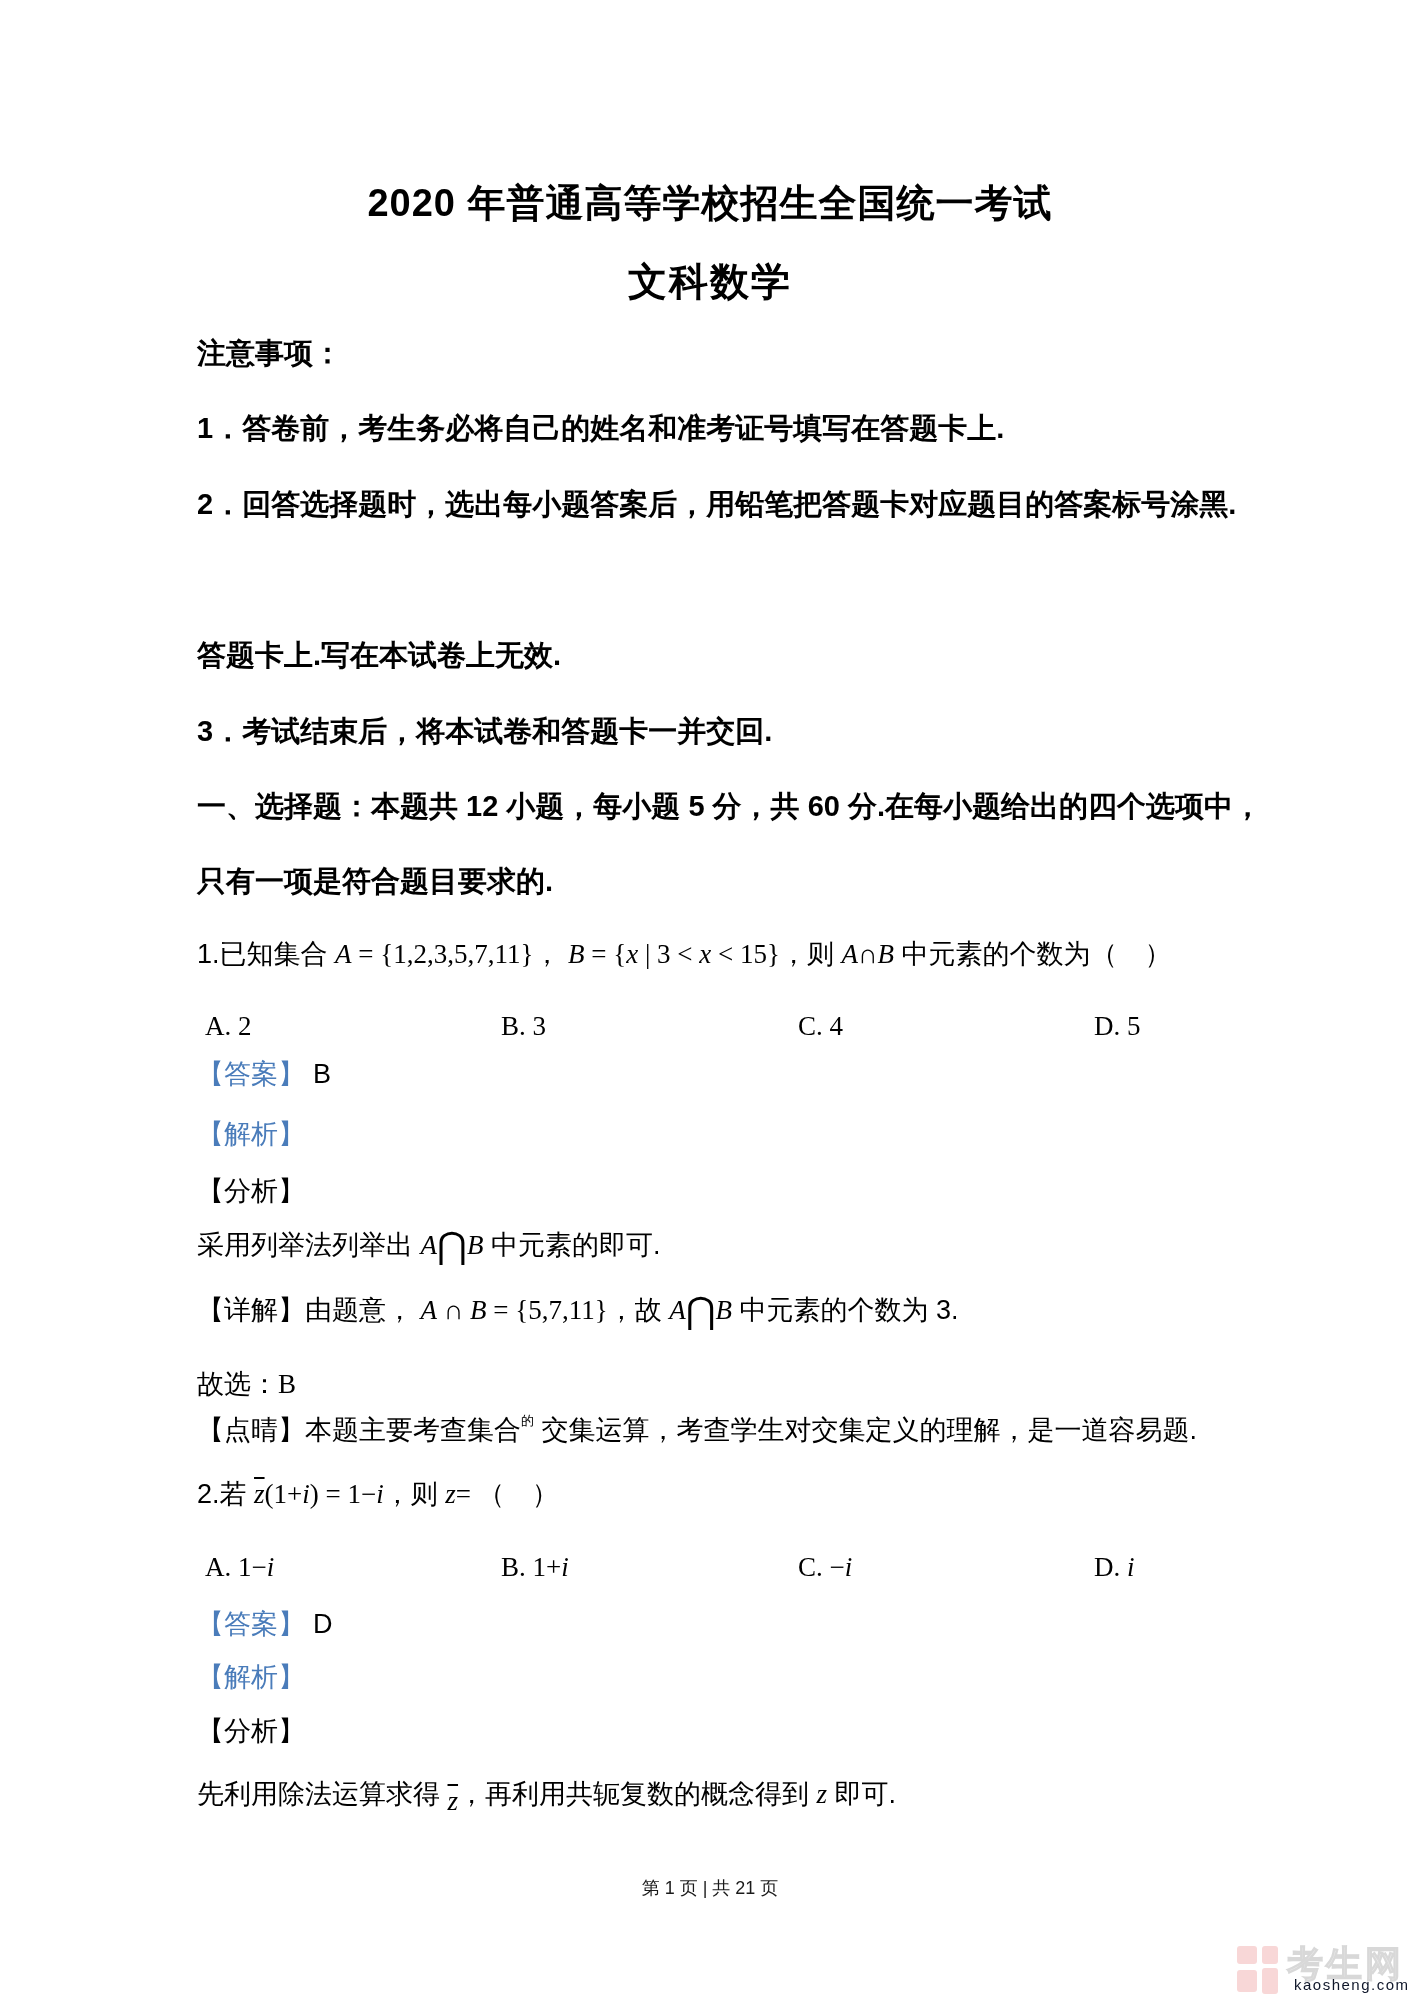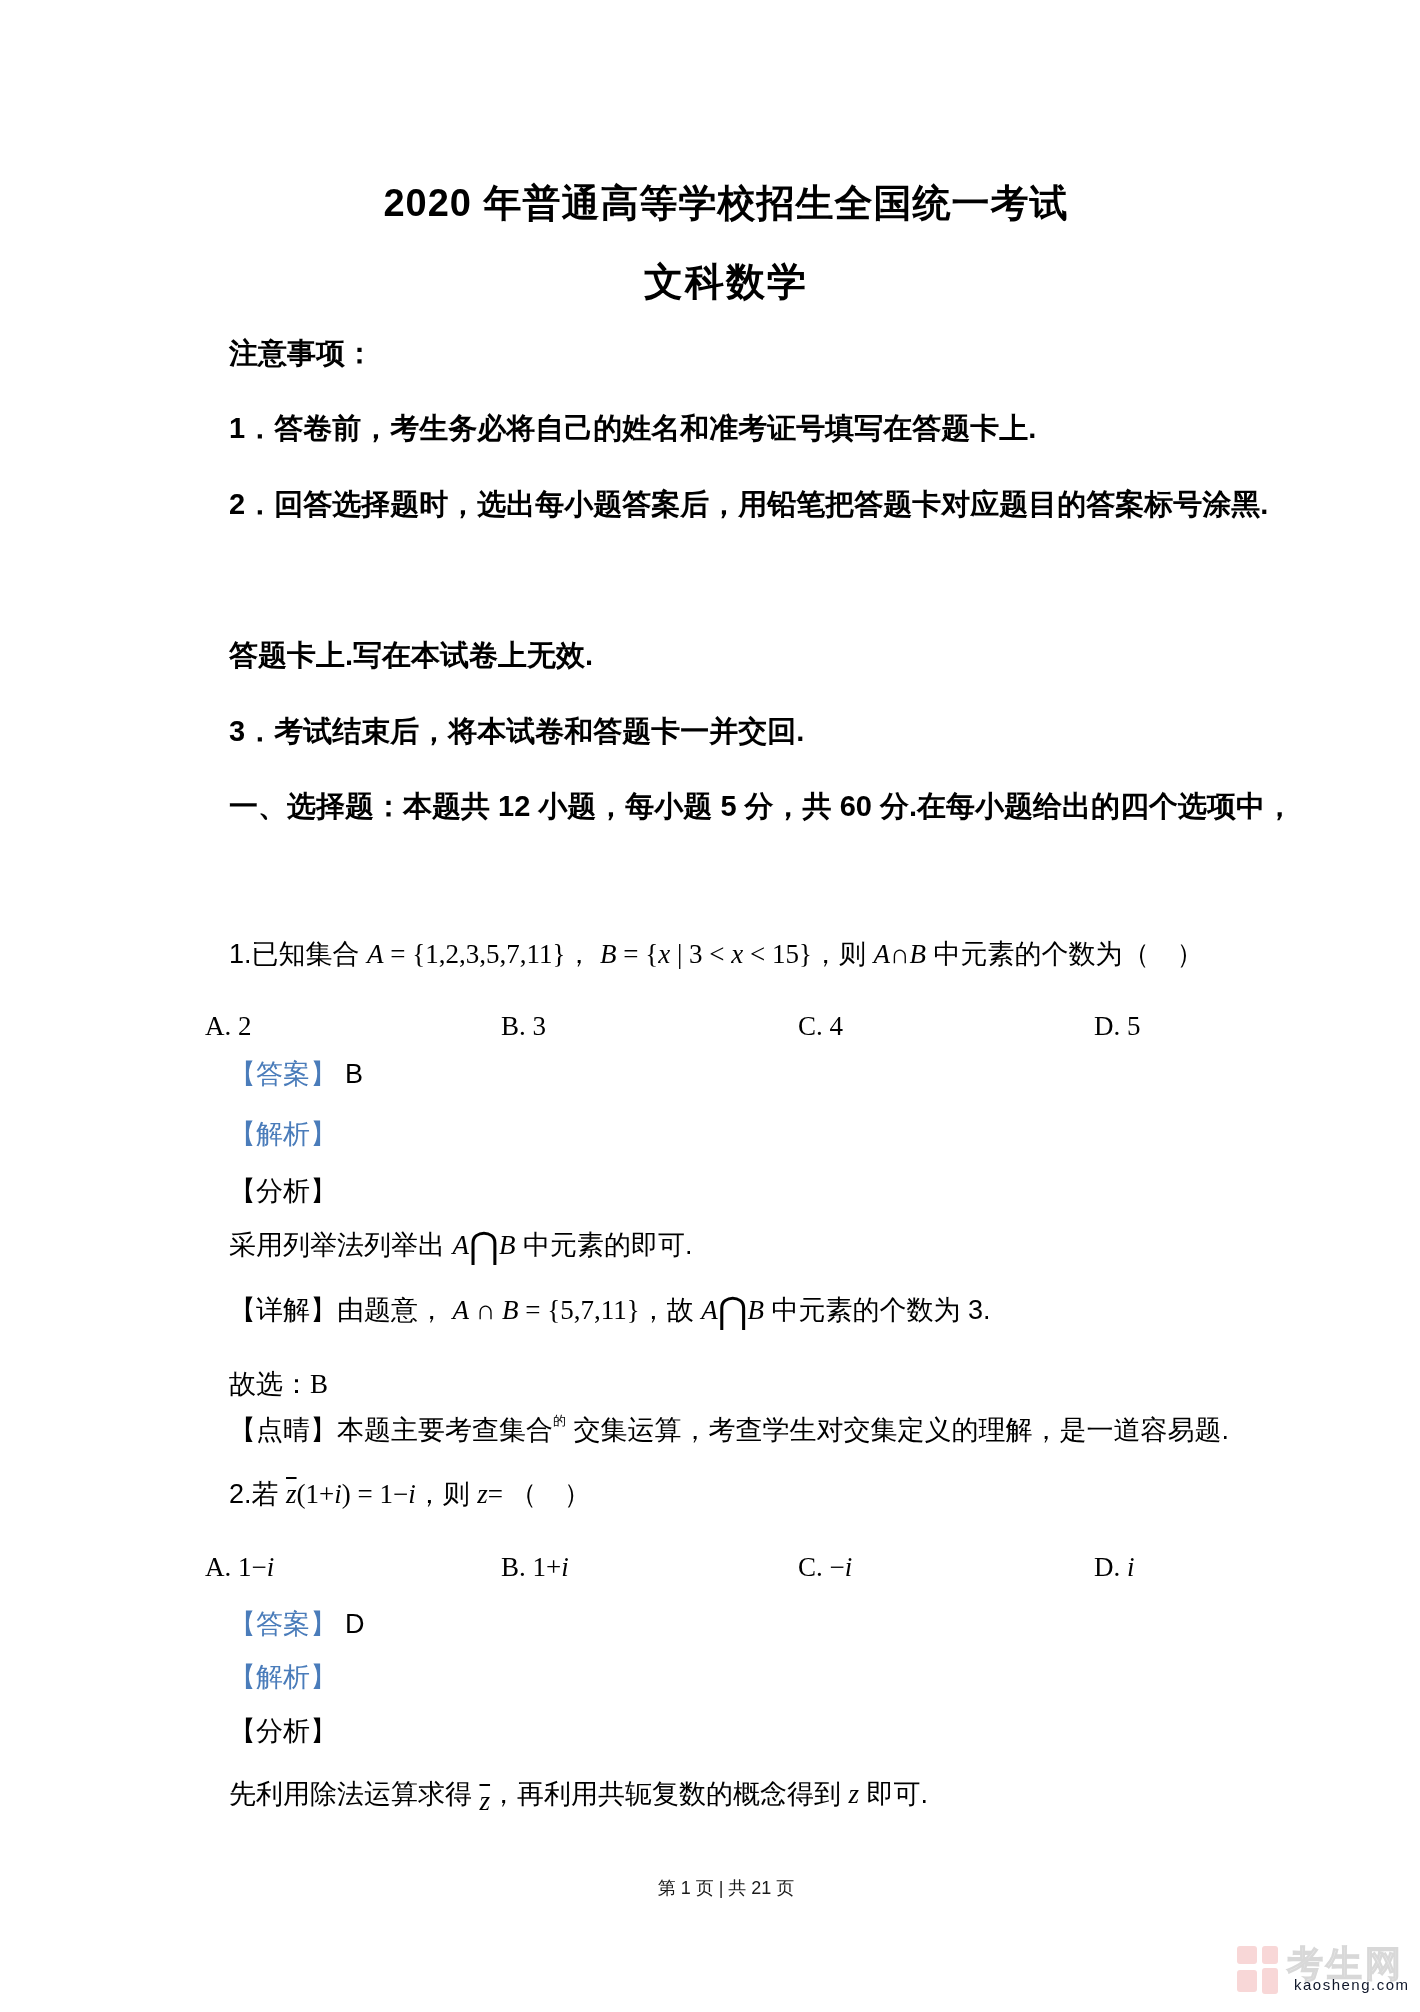--- a/index.html
+++ b/index.html
@@ -16,21 +16,20 @@
     font-family:"Liberation Sans",sans-serif;
     color:#000;
   }
   .line{
     position:absolute;
     left:197px;
     white-space:nowrap;
     font-size:27px;
     line-height:1.2;
     height:40px;
-    padding-left:32px;
   }
   .center{left:0;right:0;text-align:center;}
   .bold{font-weight:bold;font-size:29px;}
   .title{font-size:38px;font-weight:bold;letter-spacing:1px;}
   .subtitle{font-size:39px;font-weight:bold;letter-spacing:2px;}
   .footer-line{font-size:18px;color:#1a1a1a;}
   
   .cn{}
   .blue{color:var(--accent);}
   .ans{font-family:"Liberation Sans",sans-serif;margin-left:8px;}
@@ -60,20 +59,21 @@
   <div class="line center title" style="top:181px">2020 年普通高等学校招生全国统一考试</div>
   <div class="line center subtitle" style="top:259px">文科数学</div>
 
   <div class="line bold" style="top:336px">注意事项：</div>
   <div class="line bold" style="top:411px">1．答卷前，考生务必将自己的姓名和准考证号填写在答题卡上.</div>
   <div class="line bold" style="top:487px">2．回答选择题时，选出每小题答案后，用铅笔把答题卡对应题目的答案标号涂黑.</div>
   <div class="line bold" style="top:638px">答题卡上.写在本试卷上无效.</div>
   <div class="line bold" style="top:714px">3．考试结束后，将本试卷和答题卡一并交回.</div>
 
   <div class="line bold" style="top:789px">一、选择题：本题共 12 小题，每小题 5 分，共 60 分.在每小题给出的四个选项中，</div>
+  <div class="line bold" style="top:864px">只有一项是符合题目要求的.</div>
 
   <div class="line" style="top:938px"><span class="cn">1.已知集合 </span><span class="var">A</span><span class="math"> = {1,2,3,5,7,11}</span><span class="cn">，  </span><span class="var">B</span><span class="math"> = {</span><span class="var">x</span><span class="math"> | 3 &lt; </span><span class="var">x</span><span class="math"> &lt; 15}</span><span class="cn">，则 </span><span class="var">A</span><span class="math">∩</span><span class="var">B</span><span class="cn"> 中元素的个数为（　）</span></div>
 
   <div class="line" style="top:1010px">
     <span class="opt" style="left:0"><span class="math">A. 2</span></span>
     <span class="opt" style="left:296px"><span class="math">B. 3</span></span>
     <span class="opt" style="left:593px"><span class="math">C. 4</span></span>
     <span class="opt" style="left:889px"><span class="math">D. 5</span></span>
   </div>
 

